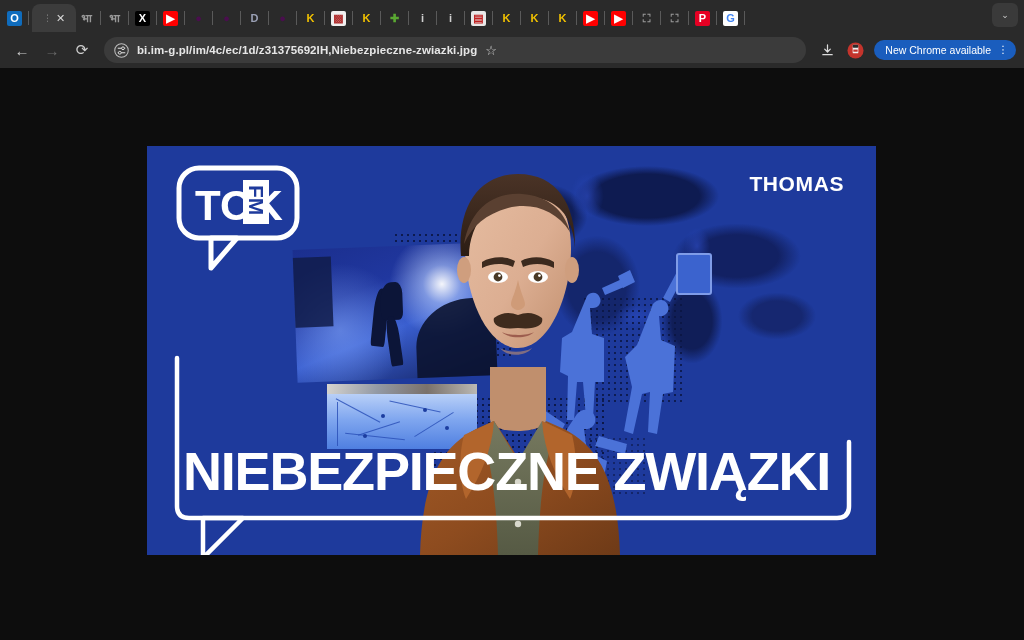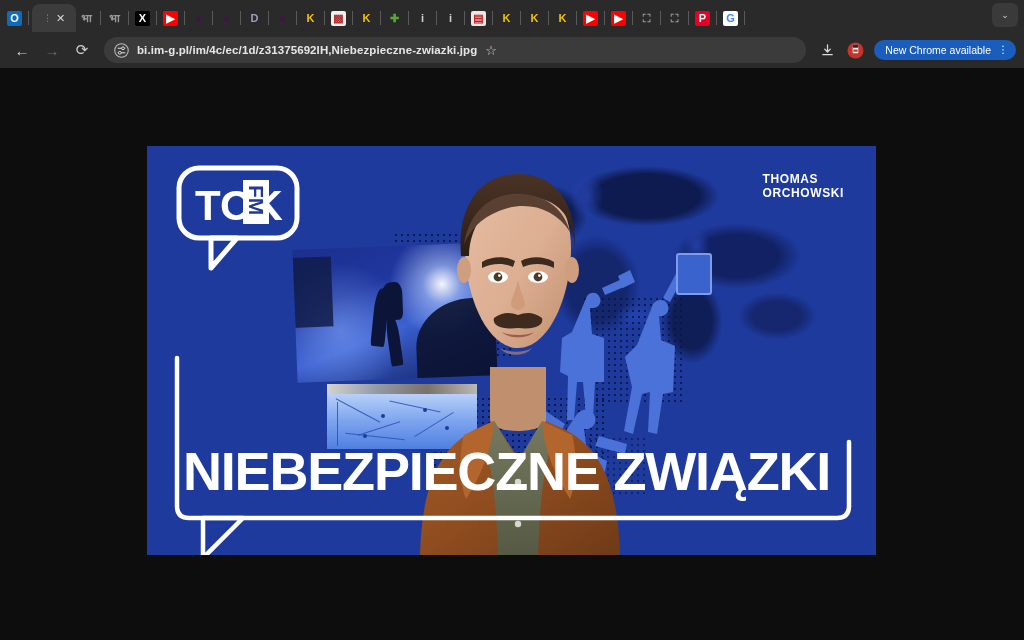--- a/index.html
+++ b/index.html
@@ -164,21 +164,21 @@
   .bracket { position:absolute; left:0; top:0; width:729px; height:409px; pointer-events:none; }
 
   .banner-title {
     position:absolute; left:36px; top:295px; width:660px;
     color:#ffffff; font-size:53px; font-weight:800; letter-spacing:-1.2px;
     font-family:"Liberation Sans", sans-serif; white-space:nowrap;
     transform:scaleX(1.02); transform-origin:left center;
   }
 
   .host-name {
-    position:absolute; right:32px; top:26px; color:#fff; font-size:12px;
+    position:absolute; right:32px; top:26px; color:#fff; font-size:21px;
     font-weight:700; line-height:1.18; letter-spacing:.6px; text-align:left;
   }
 
   
   .logo { position:absolute; left:26px; top:16px; width:130px; height:112px; }
 </style>
 </head>
 <body>
 
 <div class="browser">
@@ -459,20 +459,19 @@
         <path d="M38 76 L38 106 L64 76 Z" fill="none" stroke="#ffffff" stroke-width="5" stroke-linejoin="round"></path>
         <text x="22" y="58" font-family="Liberation Sans, sans-serif" font-size="42" font-weight="800" fill="#ffffff" letter-spacing="0">TOK</text>
         <g transform="translate(96,18) rotate(90)">
           <rect x="0" y="0" width="44" height="26" fill="#ffffff"></rect>
           <text x="5" y="20" font-family="Liberation Sans, sans-serif" font-size="21" font-weight="800" fill="#1e3a9c">FM</text>
         </g>
       </svg>
 
       <div class="host-name">
         <div>THOMAS</div>
-        <div>ORCHOWSKI</div>
       </div>
 
       <div class="banner-title">NIEBEZPIECZNE ZWIĄZKI</div>
 
     </div>
   </div>
 </div>
 
 </body></html>

